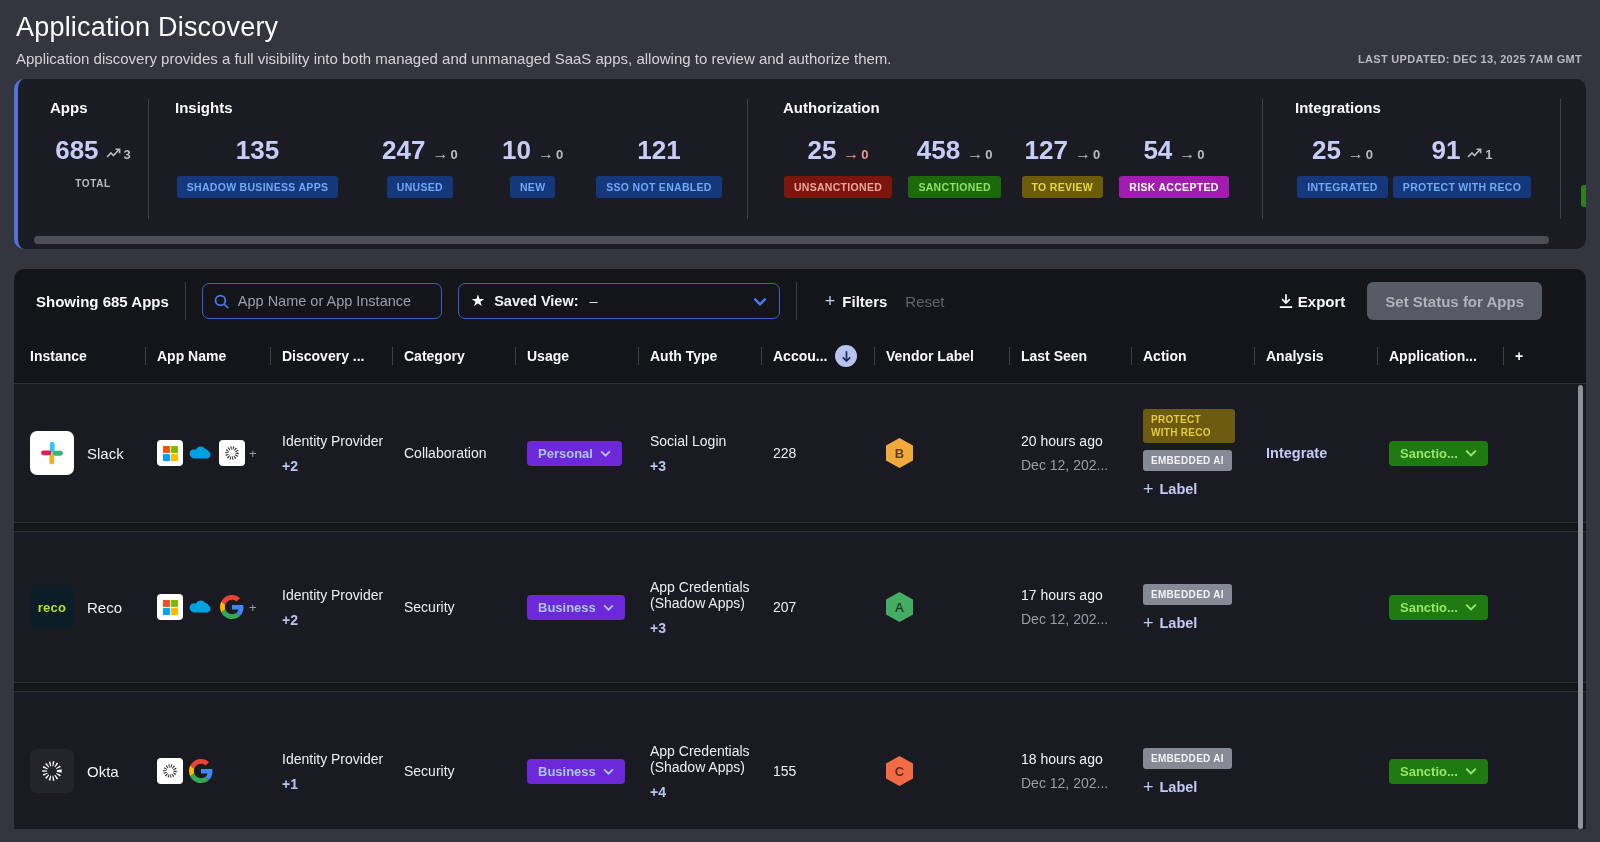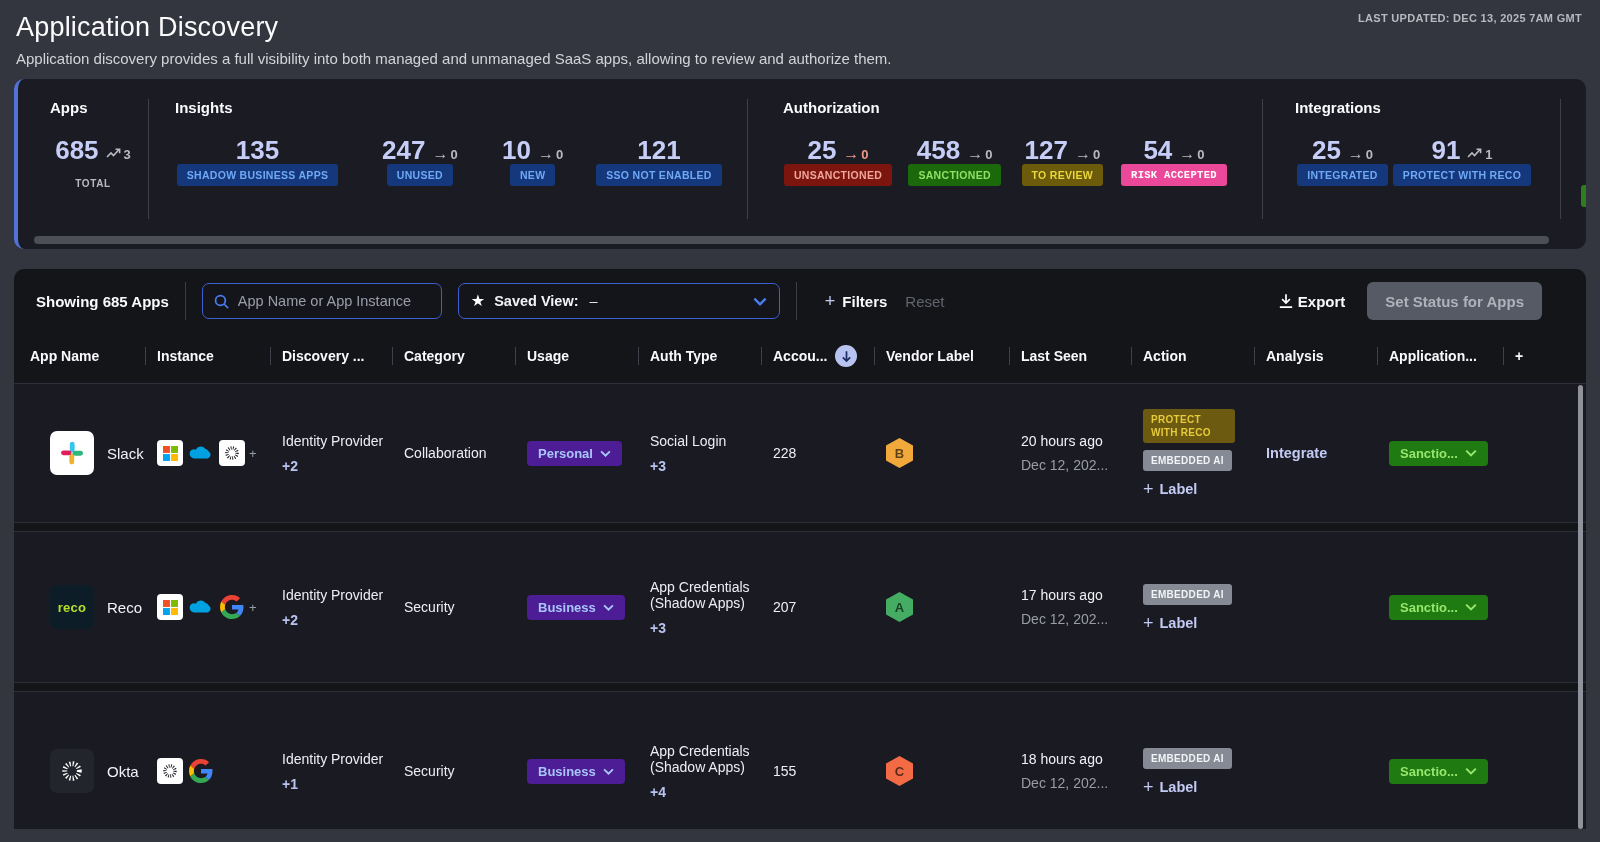--- a/index.html
+++ b/index.html
@@ -5,47 +5,47 @@
   * { margin:0; padding:0; box-sizing:border-box; }
   html,body { width:1600px; height:842px; overflow:hidden; }
   body {
     background:#33353f;
     font-family:"Liberation Sans", sans-serif;
     color:#fff;
   }
   .page { width:1600px; height:842px; overflow:hidden; position:relative; }
 
   
-  .page-header { display:flex; justify-content:space-between; padding:12px 18px 0 16px;gap:11px; }
+  .page-header { display:flex; justify-content:space-between; align-items:flex-end; padding:12px 18px 0 16px;gap:11px; }
   .ph-title { font-size:27px; font-weight:500; color:#fbfbfc; letter-spacing:.2px; }
   .ph-sub { font-size:15px; color:#d3d4da; margin-top:7px; font-weight:400; }
   .ph-updated { font-size:11px; font-weight:700; color:#b7b9c1; letter-spacing:.3px; white-space:nowrap; padding-bottom:2px; }
 
   
   .stats-card { position:relative; margin:12px 14px 0 14px; height:170px; background:#1b1c23;
     border-radius:10px; border-left:4px solid #5471d8; overflow:hidden; }
   .stats-row { display:flex; align-items:flex-start; padding:20px 0 0 32px; height:140px; }
   .stat-group { flex:none; }
   .group-label { font-size:15px; font-weight:700; color:#fafafc; margin-bottom:16px; }
   .metrics { display:flex; justify-content:space-between; }
   .metric { display:flex; flex-direction:column; align-items:center;text-align:right; }
   .mval-row { display:flex; align-items:flex-end; justify-content:center; gap:7px; height:32px; }
   .mval { font-size:26px; line-height:28px; font-weight:700; color:#c6cdf7; }
   .trend { display:flex; align-items:flex-end; gap:2px; padding-bottom:3px; color:#b9bbc2; }
   .t-arrow { font-size:16px; line-height:14px; }
   .t-num { font-size:13px; font-weight:700; line-height:13px; }
   .trend.t-red { color:#ef9a8d; }
   .i-trend { width:16px; height:11px; margin-bottom:2px; }
-  .badge { display:inline-block; font-size:10.5px; font-weight:700; letter-spacing:.3px;
+  .badge { display:inline-block; margin-top:12px; font-size:10.5px; font-weight:700; letter-spacing:.3px;
     padding:5px 10px; border-radius:3px; white-space:nowrap; }
   .b-blue   { background:#15387c; color:#6fa8f5; }
   .b-red    { background:#7b150e; color:#f0a79b; }
   .b-green  { background:#1c690c; color:#90e064; }
   .b-yellow { background:#6b5b0a; color:#ead63e; }
-  .b-gray   { background:#ec4899; color:#ffffff;font-family:Liberation Mono, monospace; }
+  .b-gray   { background:#a21caf; color:#ffffff; }
   .mcaption { margin-top:14px; font-size:10px; font-weight:700; letter-spacing:.6px; color:#b9bbc2; }
   .vdiv { width:1px; background:#3e414a; align-self:stretch; flex:none; }
   .g-apps { width:86px; margin-left:0; }
   .dv1 { margin-left:12px; } .g-insights { margin-left:26px; width:545px; }
   .dv2 { margin-left:27px; } .g-auth { margin-left:35px; width:445px; }
   .dv3 { margin-left:34px; } .g-integ { margin-left:32px; width:237px; }
   .dv4 { margin-left:28px; }
   .m-shadow{width:165px} .m-unused{width:95px} .m-new{width:66px} .m-sso{width:122px}
   .m-unsanc{width:110px} .m-sanc{width:100px} .m-review{width:92px} .m-risk{width:108px}
   .m-integrated{width:95px} .m-protect{width:140px}
@@ -85,35 +85,35 @@
   .thead { height:46px; }
   .thead .hcell { position:relative; font-size:14px; font-weight:700; color:#fafafc; display:flex; align-items:center; gap:8px;
     height:100%; padding-right:8px; }
   .thead .hcell + .hcell::before { content:""; position:absolute; left:-12px; top:14px; width:1px; height:18px; background:#3e414a; }
   .sort-circle { width:22px; height:22px; border-radius:50%; background:#b9c3f0; display:flex; align-items:center; justify-content:center; flex:none; }
   .hplus { font-size:20px; color:#b9c3f0; font-weight:400; }
 
   .trow { background:#1a1b22; border-top:1px solid #2e3039; border-bottom:1px solid #2e3039; margin-bottom:8px; }
   .r1 { height:140px; margin-top:4px; } .r2 { height:152px; } .r3 { height:160px; }
   .cell { padding-right:14px; font-size:14px; color:#eceef2; }
-  .app-cell { display:flex; align-items:center; gap:13px;margin-left:20px; }
+  .app-cell { display:flex; align-items:center; gap:13px; }
   .app-tile { width:44px; height:44px; border-radius:7px; display:flex; align-items:center; justify-content:center; flex:none; }
   .tile-white { background:#ffffff; }
   .tile-reco { background:#0c1d27; }
   .tile-dark { background:#23252c; }
   .reco-text { color:#b6df2c; font-size:13px; font-weight:700; letter-spacing:.2px; }
   .app-name { font-size:15px; color:#f2f3f6; }
   .inst-cell { display:flex; align-items:center; gap:5px; }
   .inst-tile { width:26px; height:26px; border-radius:4px; display:flex; align-items:center; justify-content:center; flex:none; }
   .inst-more { color:#9a9da6; font-size:13px; margin-left:-1px; }
   .two-line .l2 { margin-top:9px; }
   .more-link { color:#b9c3f0; font-weight:700; font-size:14px; margin-top:9px; cursor:pointer; }
   .pill { display:inline-flex; align-items:center; gap:7px; padding:5px 11px; border-radius:4px;
     font-size:13px; font-weight:700; cursor:pointer; }
-  .pill-usage { background:#4c1d95; color:#a9c6f8; }
+  .pill-usage { background:#6d28d9; color:#a9c6f8; }
   .pill-auth { background:#207a12; color:#97e76d; }
   .hexagon { width:27px; height:30px; clip-path:polygon(50% 0%,100% 25%,100% 75%,50% 100%,0% 75%,0% 25%);
     display:flex; align-items:center; justify-content:center; font-size:13px; font-weight:700; color:rgba(0,0,0,.62); }
   .hex-a { background:#44ad63; } .hex-b { background:#f2a93b; } .hex-c { background:#f26b45; }
   .seen-main { color:#f0f1f4; } .seen-sub { color:#9a9da6; margin-top:8px; }
   .an-stack { display:flex; flex-direction:column; align-items:flex-start; gap:7px; }
   .an-badge { font-size:10px; font-weight:700; letter-spacing:.3px; padding:4px 8px; border-radius:3px; max-width:92px; line-height:13px; }
   .an-olive { background:#6b5a10; color:#e6ca3b; }
   .an-gray { background:#868a95; color:#f2f3f6; white-space:nowrap; }
   .add-label { display:flex; align-items:center; gap:6px; color:#c3cbf5; font-weight:700; font-size:14.5px; margin-top:3px; cursor:pointer; }
@@ -313,22 +313,22 @@
         <svg width="16" height="16" viewBox="0 0 14 14">
             <path d="M7 1 V8.6 M3.6 5.4 L7 8.8 L10.4 5.4" stroke="#fff" stroke-width="1.5" fill="none"></path>
             <path d="M1.6 12.4 H12.4" stroke="#fff" stroke-width="1.5"></path>
           </svg>
         <span>Export</span>
       </div>
       <button class="set-status-btn">Set Status for Apps</button>
     </div>
 
     <div class="thead tgrid">
+      <div class="hcell">Instance</div>
       <div class="hcell">App Name</div>
-      <div class="hcell">Instance</div>
       <div class="hcell">Discovery ...</div>
       <div class="hcell">Category</div>
       <div class="hcell">Usage</div>
       <div class="hcell">Auth Type</div>
       <div class="hcell">
         <span>Accou...</span>
         <span class="sort-circle">
           <svg width="11" height="13" viewBox="0 0 10 12">
               <path d="M5 1.2 V10 M1.6 6.8 L5 10.2 L8.4 6.8" stroke="#1d2e66" stroke-width="1.6" fill="none"></path>
             </svg>

